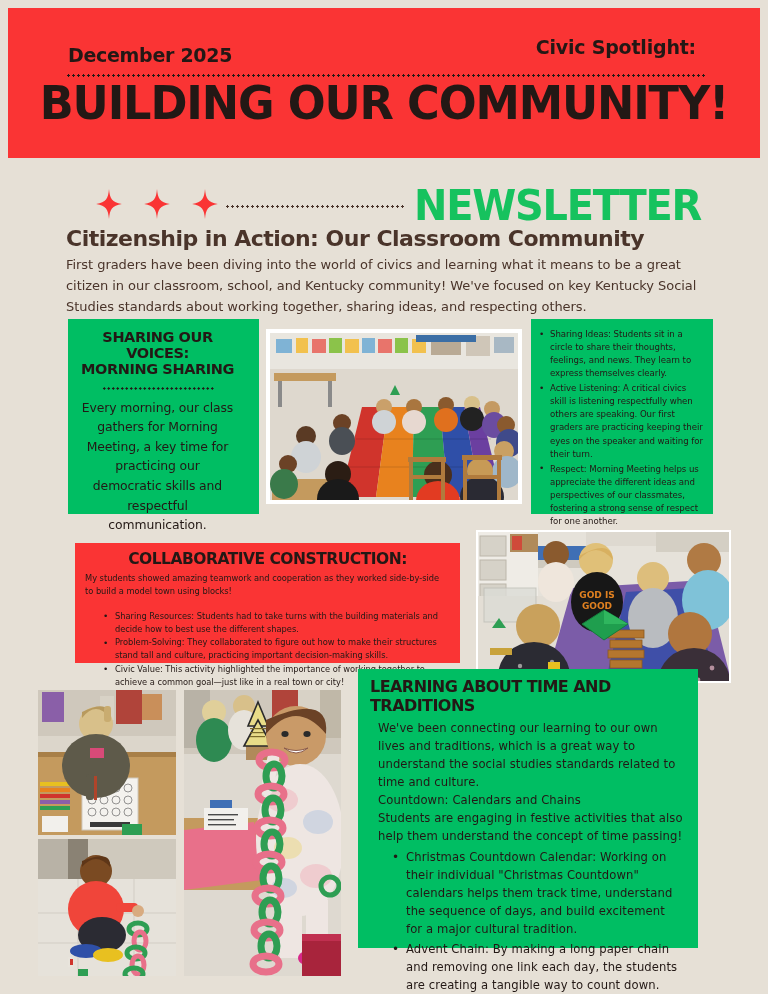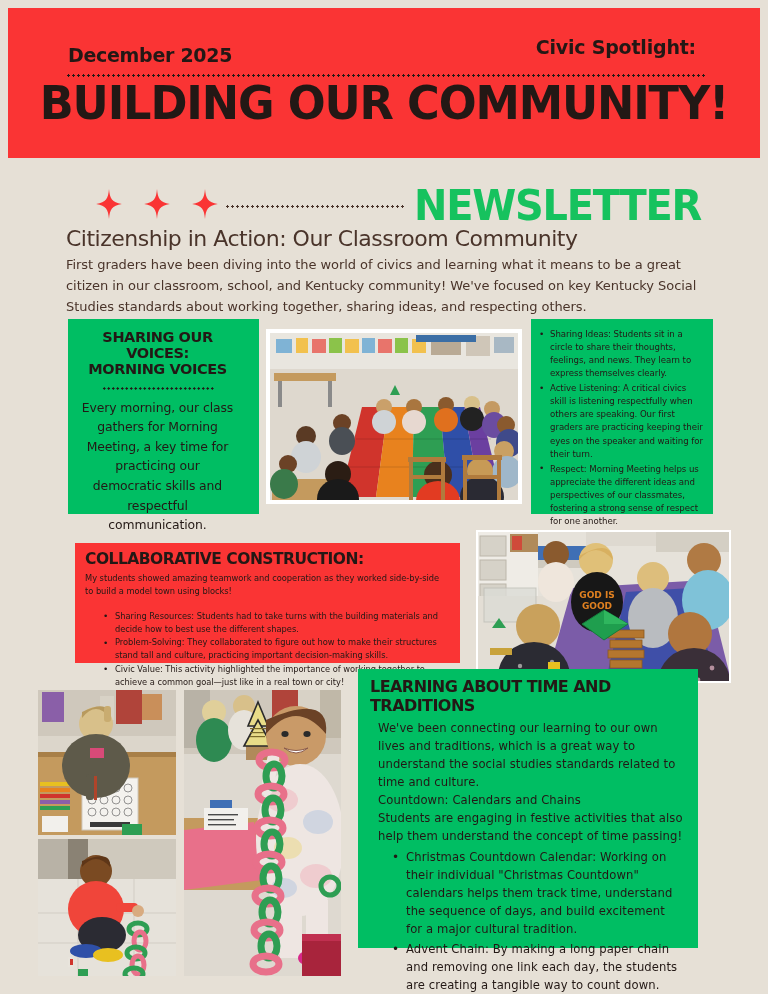--- a/index.html
+++ b/index.html
@@ -78,21 +78,21 @@
     font-family: "DejaVu Sans", sans-serif;
     font-size: 42px; font-weight: 700;
     color: #16C25E; letter-spacing: -1.3px;
     transform: scaleX(0.95); transform-origin: left center;
   }
 
   
   .intro { position: absolute; left: 66px; top: 226px; width: 640px; }
   .intro-h {
     font-family: "DejaVu Sans", sans-serif;
-    font-size: 22px; font-weight: 400;
+    font-size: 22px; font-weight: 700;
     color: #4A342A; letter-spacing: -0.5px;
     margin-bottom: 3px;
   }
   .intro-p {
     font-family: "DejaVu Sans", sans-serif;
     font-size: 13px; font-weight: 400;
     color: #4A342A; line-height: 1.62;
     letter-spacing: -0.05px;
   }
 
@@ -146,21 +146,21 @@
   }
 
   
   .collab-box {
     position: absolute; left: 75px; top: 543px;
     width: 385px; height: 120px;
     background: #FA3434;
     padding: 8px 10px 0 10px;
   }
   .collab-h {
-    text-align: left;
+    text-align: center;
     font-family: "DejaVu Sans", sans-serif;
     font-size: 15.5px; font-weight: 700;
     color: #231815; line-height: 1.12;
     letter-spacing: -0.5px;
     margin-bottom: 4px;
   }
   .collab-p {
     font-family: "DejaVu Sans", sans-serif;
     font-size: 8.3px; color: #231815;
     line-height: 1.58; letter-spacing: -0.03px;
@@ -244,21 +244,21 @@
 
 <div class="intro">
   <div class="intro-h">Citizenship in Action: Our Classroom Community</div>
   <div class="intro-p">First graders have been diving into the world of civics and learning what it means to be a great citizen in our classroom, school, and Kentucky community! We've focused on key Kentucky Social Studies standards about working together, sharing ideas, and respecting others.</div>
 </div>
 
 <div class="voices-box">
   <div class="voices-h">
     <span>SHARING OUR</span><br>
     <span>VOICES:</span><br>
-    <span>MORNING VOICES</span>
+    <span>MORNING SHARING</span>
   </div>
   <div class="voices-dots"></div>
   <div class="voices-p">Every morning, our class gathers for Morning Meeting, a key time for practicing our democratic skills and respectful communication.</div>
 </div>
 
 <div class="photo ph-circle">
   <svg viewBox="0 0 256 175" preserveAspectRatio="none">
     <rect width="256" height="175" fill="#ffffff"></rect>
     <rect x="4" y="4" width="248" height="167" fill="#d8d2c8"></rect>
 

